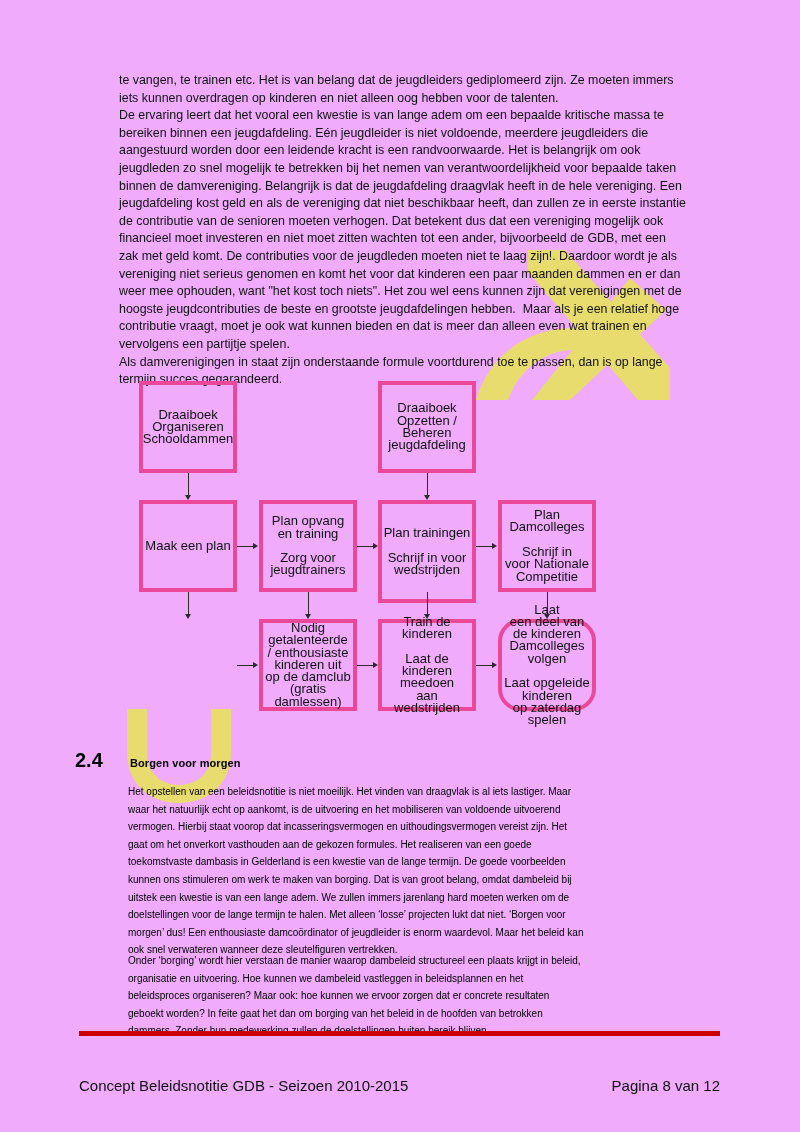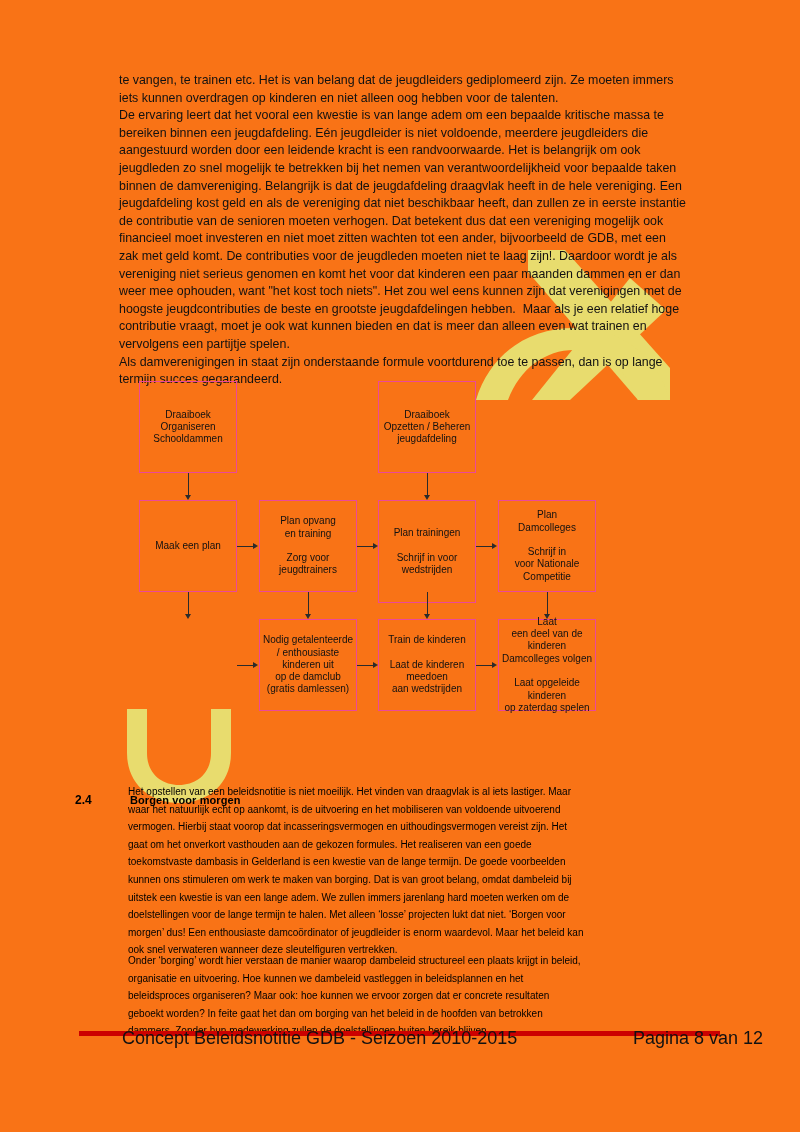--- a/index.html
+++ b/index.html
@@ -11,21 +11,21 @@
     font-family: "Liberation Sans", sans-serif;
     color: #000000;
     position: relative;
     overflow: hidden;
   }
 
   .page {
     position: relative;
     width: 800px;
     height: 1132px;
-    background: #f97316;
+    background: #f0abfc;
   }
 
   
   .watermark {
     position: absolute;
     z-index: 0;
     pointer-events: none;
   }
   .wm-top { left: 470px; top: 250px; }
   .wm-mid { left: 115px; top: 705px; }
@@ -53,25 +53,24 @@
   
   .heading-row {
     position: absolute;
     left: 75px;
     top: 749px;
     width: 620px;
     display: flex;
     align-items: baseline;
   }
   .heading-num {
-    font-size: 12px;
+    font-size: 20px;
     font-weight: bold;
     width: 55px;
     flex: 0 0 55px;
-    margin-top: 44px;
   }
   .heading-title {
     font-size: 11px;
     font-weight: bold;
     letter-spacing: 0.1px;
   }
 
   .sect-para {
     position: absolute;
     left: 128px;
@@ -88,32 +87,32 @@
     position: absolute;
     left: 0;
     top: 0;
     width: 800px;
     height: 1132px;
     z-index: 2;
     pointer-events: none;
   }
   .dbox {
     position: absolute;
-    border: 1px solid #ec4899;
+    border: 4px solid #ec4899;
     background: transparent;
     display: flex;
     align-items: center;
     justify-content: center;
     text-align: center;
-    font-size: 10px;
+    font-size: 13px;
     line-height: 12.3px;
     color: #111;
     pointer-events: auto;
     white-space: pre-line;
-    padding: 8px 1px;
+    padding: 16px 1px;
   }
   .dbox span { display: block; width: 118%; }
 
   .arrow {
     position: absolute;
     background: #2b2b2b;
     pointer-events: none;
   }
   .arrow-v { width: 1px; }
   .arrow-h { height: 1px; }
@@ -139,28 +138,27 @@
     left: 79px;
     top: 1031px;
     width: 641px;
     height: 5px;
     background: #cc0000;
     z-index: 3;
   }
   .footer-row {
     position: absolute;
     left: 79px;
-    top: 1028px;
+    top: 1077px;
     width: 641px;
     display: flex;
     justify-content: space-between;
-    font-size: 18px;
+    font-size: 15px;
     color: #111;
     z-index: 3;
-    margin-left: 43px;
   }
 </style>
 </head>
 <body>
 
 <div class="page">
 
   <div class="watermark wm-top">
     <svg width="230" height="150" viewBox="0 0 230 150" xmlns="http://www.w3.org/2000/svg">
       <g fill="#e8dc6e">
@@ -248,21 +246,21 @@
 en training
 
 Zorg voor jeugdtrainers</span>
     </div>
     <div class="dbox" style="left:378px; top:500px; width:98px; height:103px;">
       <span>Plan trainingen
 
 Schrijf in voor
 wedstrijden</span>
     </div>
-    <div class="dbox" style="left:498px; top:500px; width:98px; height:92px;align-items:flex-end;">
+    <div class="dbox" style="left:498px; top:500px; width:98px; height:92px;">
       <span>Plan
 Damcolleges
 
 Schrijf in
 voor Nationale
 Competitie</span>
     </div>
 
     <div class="arrow arrow-h" style="left:237px; top:546px; width:16px;"></div>
     <div class="ahead-r" style="left:253px; top:542.8px;"></div>
@@ -292,21 +290,21 @@
 op de damclub
 (gratis damlessen)</span>
     </div>
     <div class="dbox" style="left:378px; top:619px; width:98px; height:92px;">
       <span>Train de kinderen
 
 Laat de kinderen
 meedoen
 aan wedstrijden</span>
     </div>
-    <div class="dbox" style="left:498px; top:619px; width:98px; height:92px;">
+    <div class="dbox" style="left:498px; top:619px; width:98px; height:92px;border-radius:22px;">
       <span>Laat
 een deel van de kinderen
 Damcolleges volgen
 
 Laat opgeleide kinderen
 op zaterdag spelen</span>
     </div>
 
     <div class="arrow arrow-h" style="left:237px; top:665px; width:16px;"></div>
     <div class="ahead-r" style="left:253px; top:661.8px;"></div>

